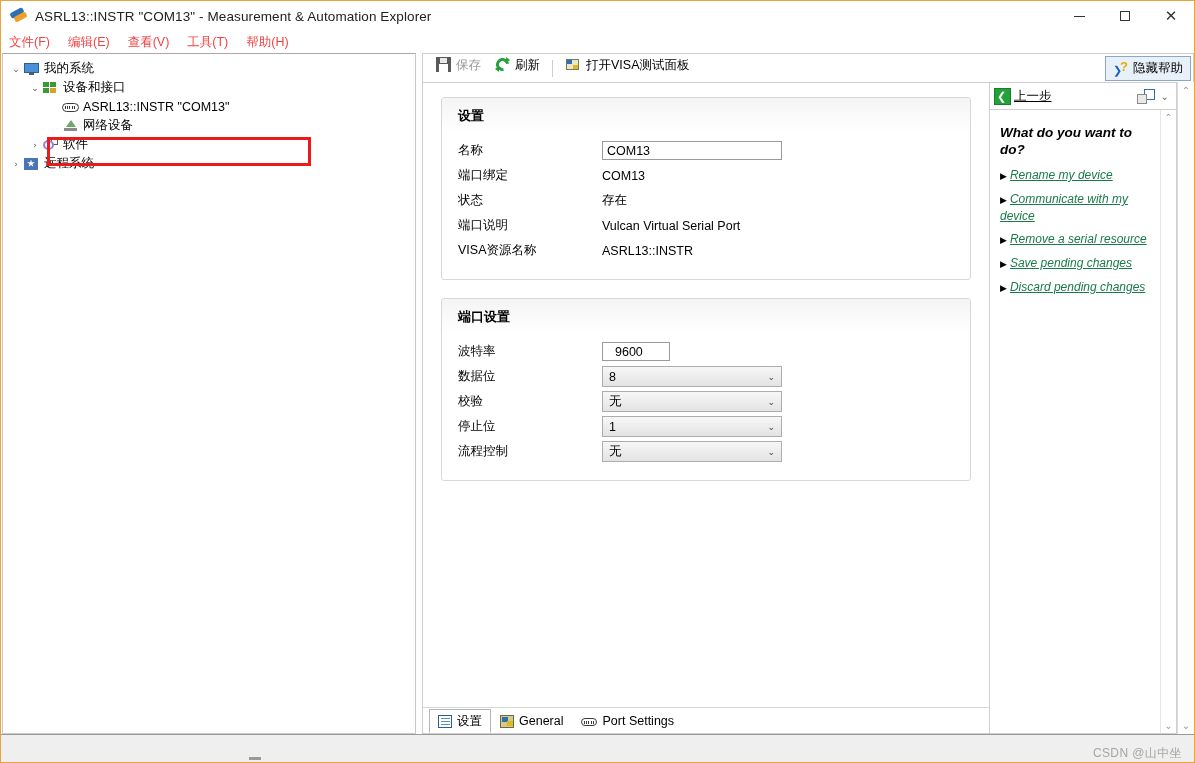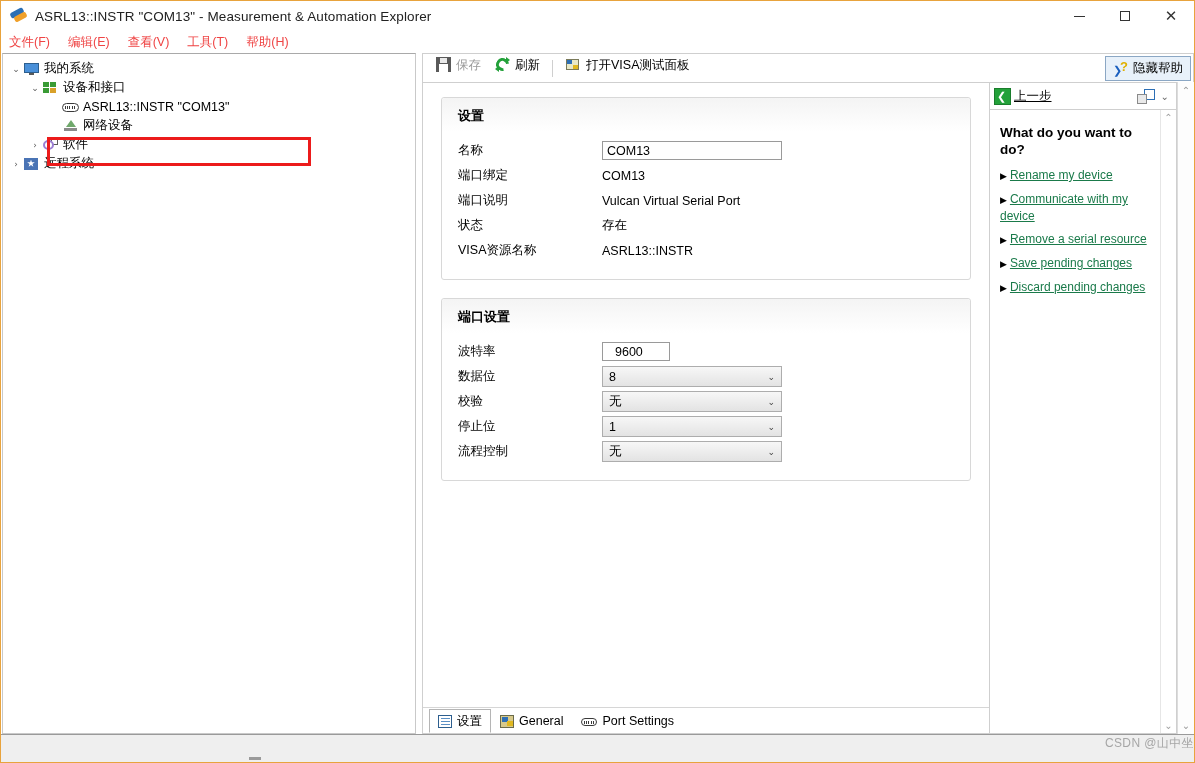--- a/index.html
+++ b/index.html
@@ -203,21 +203,21 @@
   .ic-back .ar{position:absolute;left:3px;top:3px;color:#fff;font-size:11px;line-height:11px;
     font-family:"DejaVu Sans",sans-serif;}
   .help-back-label{font-size:12.5px;color:#000;text-decoration:underline;text-decoration-color:#000;}
   .ic-winpane{width:18px;height:15px;position:relative;margin-left:auto;margin-right:6px;flex:0 0 18px;}
   .ic-winpane .r{position:absolute;right:0;top:0;width:11px;height:11px;border:1.5px solid #2d6fb5;
     box-sizing:border-box;background:#fff;}
   .ic-winpane .l{position:absolute;left:0;bottom:0;width:10px;height:10px;border:1px solid #8a8a8a;
     box-sizing:border-box;background:#e9e9e9;}
   .help-caret{font-size:10px;color:#6a6a6a;margin-right:3px;font-family:"DejaVu Sans",sans-serif;}
   .help-body{flex:1 1 auto;display:flex;min-height:0;}
-  .help-content{flex:1 1 auto;padding:14px 8px 0 10px;min-width:0;}
+  .help-content{flex:1 1 auto;padding:14px 8px 0 10px;min-width:0;font-style:italic;}
   .help-title{font-weight:bold;font-size:13.5px;line-height:17px;color:#000;margin-bottom:9px;}
   .help-link{display:block;margin-bottom:7px;font-size:12px;line-height:16px;}
   .help-link .bullet{color:#000;font-size:9px;margin-right:3px;
     font-family:"DejaVu Sans",sans-serif;}
   .help-link a{color:#1a7a4a;text-decoration:underline;}
   .help-scroll{
     width:16px;flex:0 0 16px;background:#fff;border-left:1px solid #e6e6e6;
     display:flex;flex-direction:column;align-items:center;justify-content:space-between;
     padding:2px 0;box-sizing:border-box;
   }
@@ -227,21 +227,21 @@
   .outer-scroll{
     width:17px;flex:0 0 17px;background:#fdfdfd;border-left:1px solid #dcdcdc;
     display:flex;flex-direction:column;align-items:center;justify-content:space-between;
     padding:3px 0;box-sizing:border-box;
   }
   .os-arrow{font-size:10px;color:#9b9b9b;font-family:"DejaVu Sans",sans-serif;}
 
   
   .statusbar{
     flex:0 0 28px;height:28px;background:#efefef;border-top:1px solid #9a9a9a;
-    display:flex;align-items:flex-start;justify-content:flex-end;box-sizing:border-box;
+    display:flex;align-items:flex-end;justify-content:flex-end;padding-right:12px;box-sizing:border-box;
     position:relative;
   }
   .watermark{font-size:12px;color:#a6a6a6;letter-spacing:.4px;}
   .grip{position:absolute;left:248px;bottom:2px;width:12px;height:3px;background:#9a9a9a;}
 </style>
 </head>
 <body>
 
 <div class="app">
 
@@ -384,26 +384,26 @@
               <div class="panel-body">
                 <div class="frow">
                   <span class="flabel">名称</span>
                   <input class="ftext" type="text" value="COM13" style="">
                 </div>
                 <div class="frow">
                   <span class="flabel">端口绑定</span>
                   <span class="fval">COM13</span>
                 </div>
                 <div class="frow">
+                  <span class="flabel">状态</span>
+                  <span class="fval">存在</span>
+                </div>
+                <div class="frow">
                   <span class="flabel">端口说明</span>
                   <span class="fval">Vulcan Virtual Serial Port</span>
-                </div>
-                <div class="frow">
-                  <span class="flabel">状态</span>
-                  <span class="fval">存在</span>
                 </div>
                 <div class="frow">
                   <span class="flabel">VISA资源名称</span>
                   <span class="fval">ASRL13::INSTR</span>
                 </div>
               </div>
             </div>
 
             <div class="panel">
               <div class="panel-head">端口设置</div>

